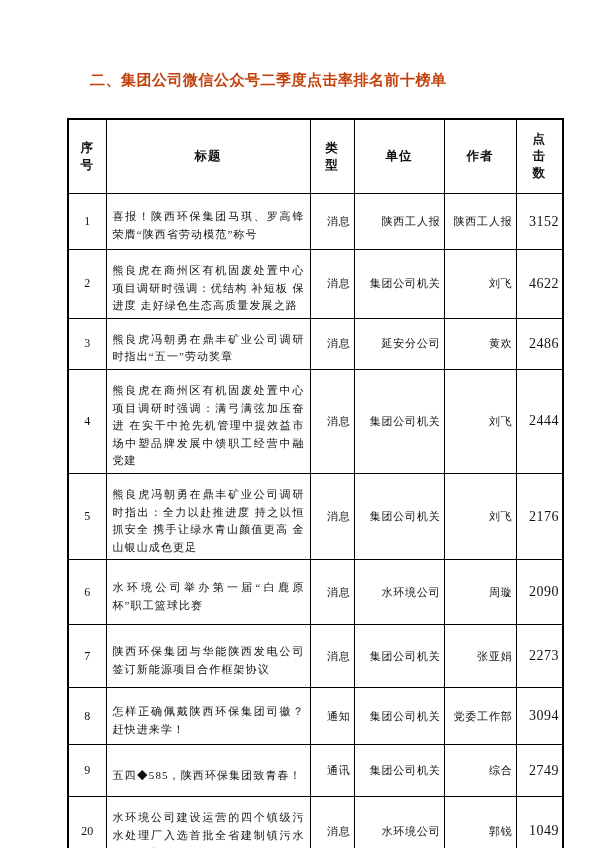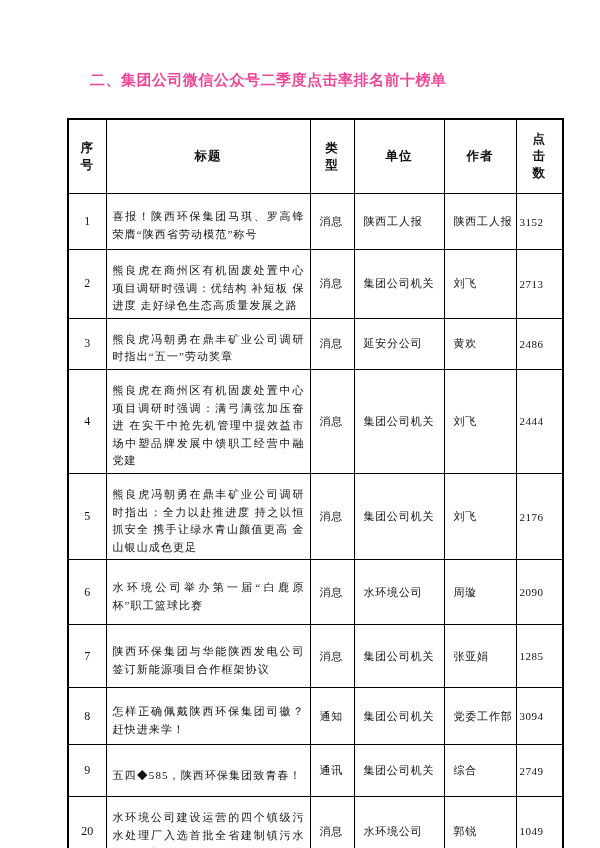--- a/index.html
+++ b/index.html
@@ -3,43 +3,43 @@
 <meta charset="utf-8">
 <style>
   html,body{margin:0;padding:0;}
   body{
     width:600px;height:848px;background:#ffffff;position:relative;
     font-family:"Liberation Serif", serif;color:#111;
   }
   .doc-title{
     position:absolute;left:90px;top:71px;
     font-family:"Liberation Sans", sans-serif;
-    font-weight:bold;font-size:15px;letter-spacing:.5px;color:#ec4899;
+    font-weight:bold;font-size:15px;letter-spacing:.5px;color:#c2410c;
     white-space:nowrap;
   }
   table.rank{
     position:absolute;left:67px;top:118px;width:495px;
     border-collapse:collapse;table-layout:fixed;
     border:2px solid #000;
   }
   th,td{border:1px solid #000;vertical-align:middle;overflow:hidden;}
   thead th{
     height:26px;
     font-family:"Liberation Sans", sans-serif;
     font-weight:bold;font-size:12.5px;text-align:center;
     letter-spacing:1px;padding:11px;
   }
   td{font-size:11px;padding:2px 3px;}
   td.col-no{text-align:center;font-size:12px;}
   td.col-title{
     text-align:justify;text-align-last:left;
     letter-spacing:1.1px;line-height:1.6;padding:12px 5px 3px 6px;
   }
-  td.col-type,td.col-unit,td.col-author{text-align:left;letter-spacing:.8px;padding-left:9px;}
-  td.col-clicks{text-align:left;font-size:11px;letter-spacing:.5px;}
+  td.col-type,td.col-unit,td.col-author{text-align:right;letter-spacing:.8px;padding-left:9px;}
+  td.col-clicks{text-align:right;font-size:14px;letter-spacing:.5px;}
   tbody tr:nth-child(1){height:56px;}
   tbody tr:nth-child(2){height:65px;}
   tbody tr:nth-child(3){height:45px;}
   tbody tr:nth-child(4){height:66px;}
   tbody tr:nth-child(5){height:66px;}
   tbody tr:nth-child(6){height:65px;}
   tbody tr:nth-child(7){height:63px;}
   tbody tr:nth-child(8){height:57px;}
   tbody tr:nth-child(9){height:52px;}
   tbody tr:nth-child(10){height:66px;}
@@ -76,21 +76,21 @@
         <td class="col-unit">陕西工人报</td>
         <td class="col-author">陕西工人报</td>
         <td class="col-clicks">3152</td>
       </tr>
       <tr>
         <td class="col-no">2</td>
         <td class="col-title">熊良虎在商州区有机固废处置中心项目调研时强调：优结构 补短板 保进度 走好绿色生态高质量发展之路</td>
         <td class="col-type">消息</td>
         <td class="col-unit">集团公司机关</td>
         <td class="col-author">刘飞</td>
-        <td class="col-clicks">2713</td>
+        <td class="col-clicks">4622</td>
       </tr>
       <tr>
         <td class="col-no">3</td>
         <td class="col-title">熊良虎冯朝勇在鼎丰矿业公司调研时指出“五一”劳动奖章</td>
         <td class="col-type">消息</td>
         <td class="col-unit">延安分公司</td>
         <td class="col-author">黄欢</td>
         <td class="col-clicks">2486</td>
       </tr>
       <tr>
@@ -116,21 +116,21 @@
         <td class="col-unit">水环境公司</td>
         <td class="col-author">周璇</td>
         <td class="col-clicks">2090</td>
       </tr>
       <tr>
         <td class="col-no">7</td>
         <td class="col-title">陕西环保集团与华能陕西发电公司签订新能源项目合作框架协议</td>
         <td class="col-type">消息</td>
         <td class="col-unit">集团公司机关</td>
         <td class="col-author">张亚娟</td>
-        <td class="col-clicks">1285</td>
+        <td class="col-clicks">2273</td>
       </tr>
       <tr>
         <td class="col-no">8</td>
         <td class="col-title">怎样正确佩戴陕西环保集团司徽？赶快进来学！</td>
         <td class="col-type">通知</td>
         <td class="col-unit">集团公司机关</td>
         <td class="col-author">党委工作部</td>
         <td class="col-clicks">3094</td>
       </tr>
       <tr>

